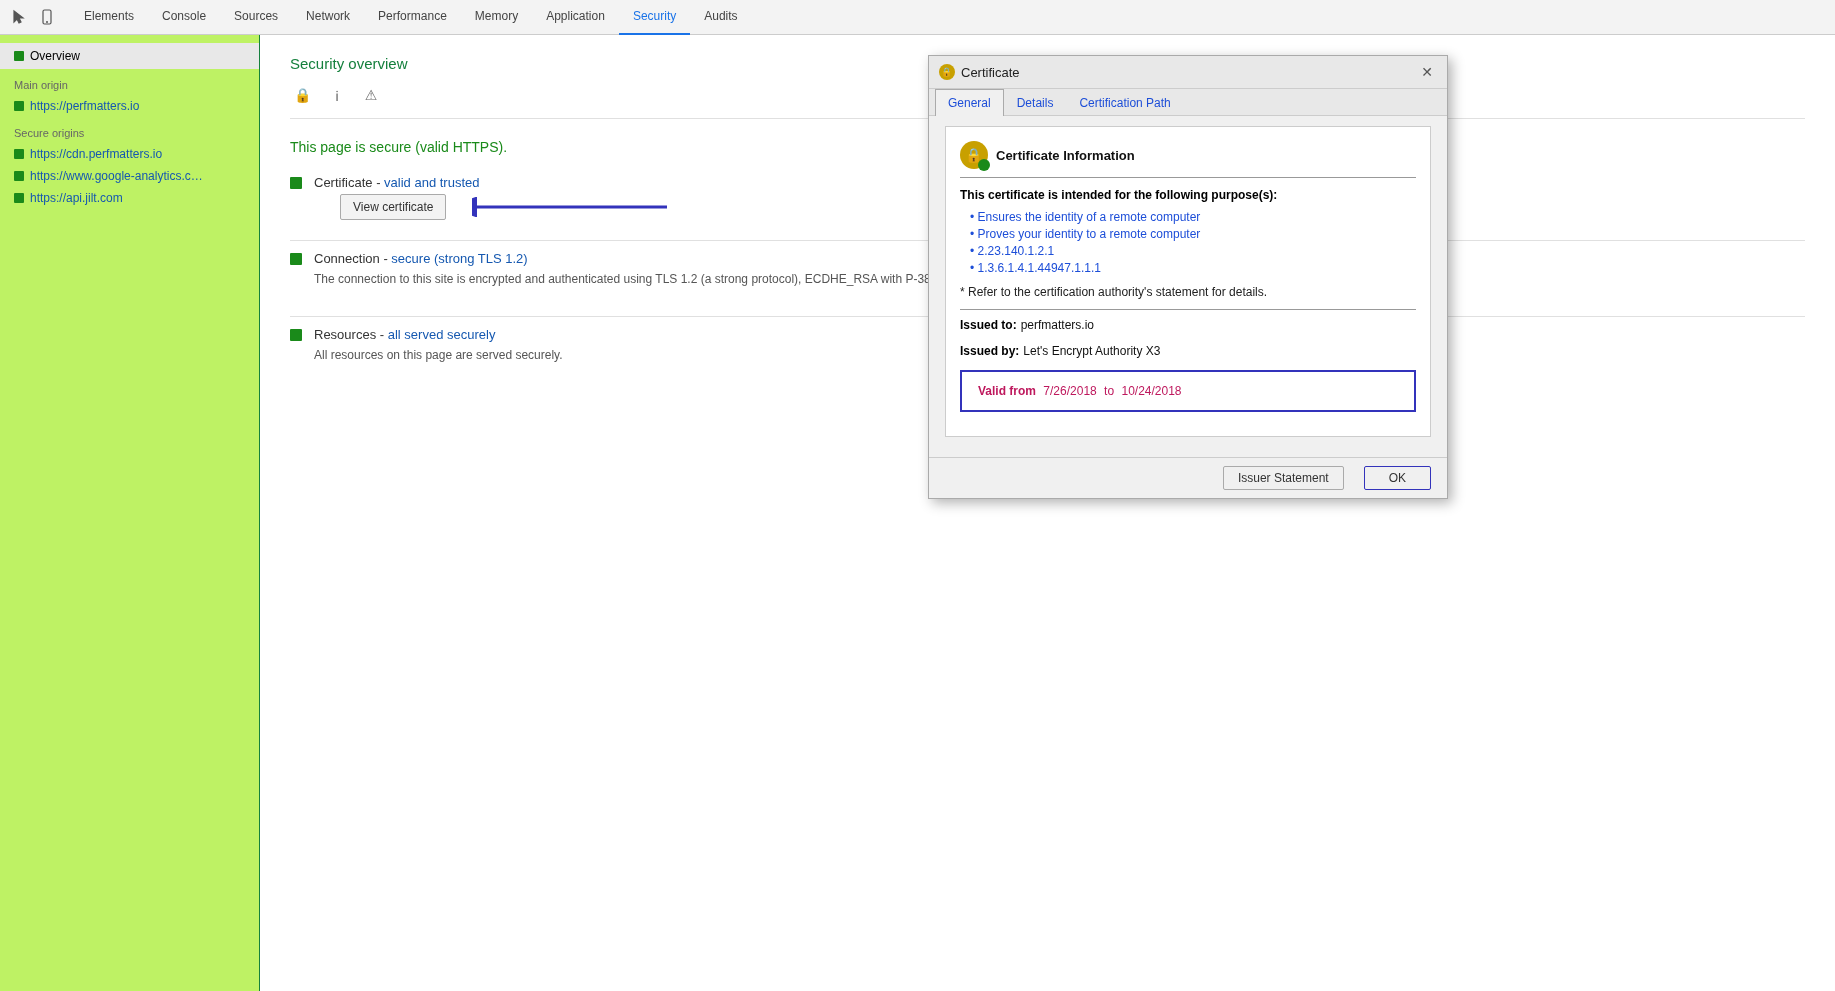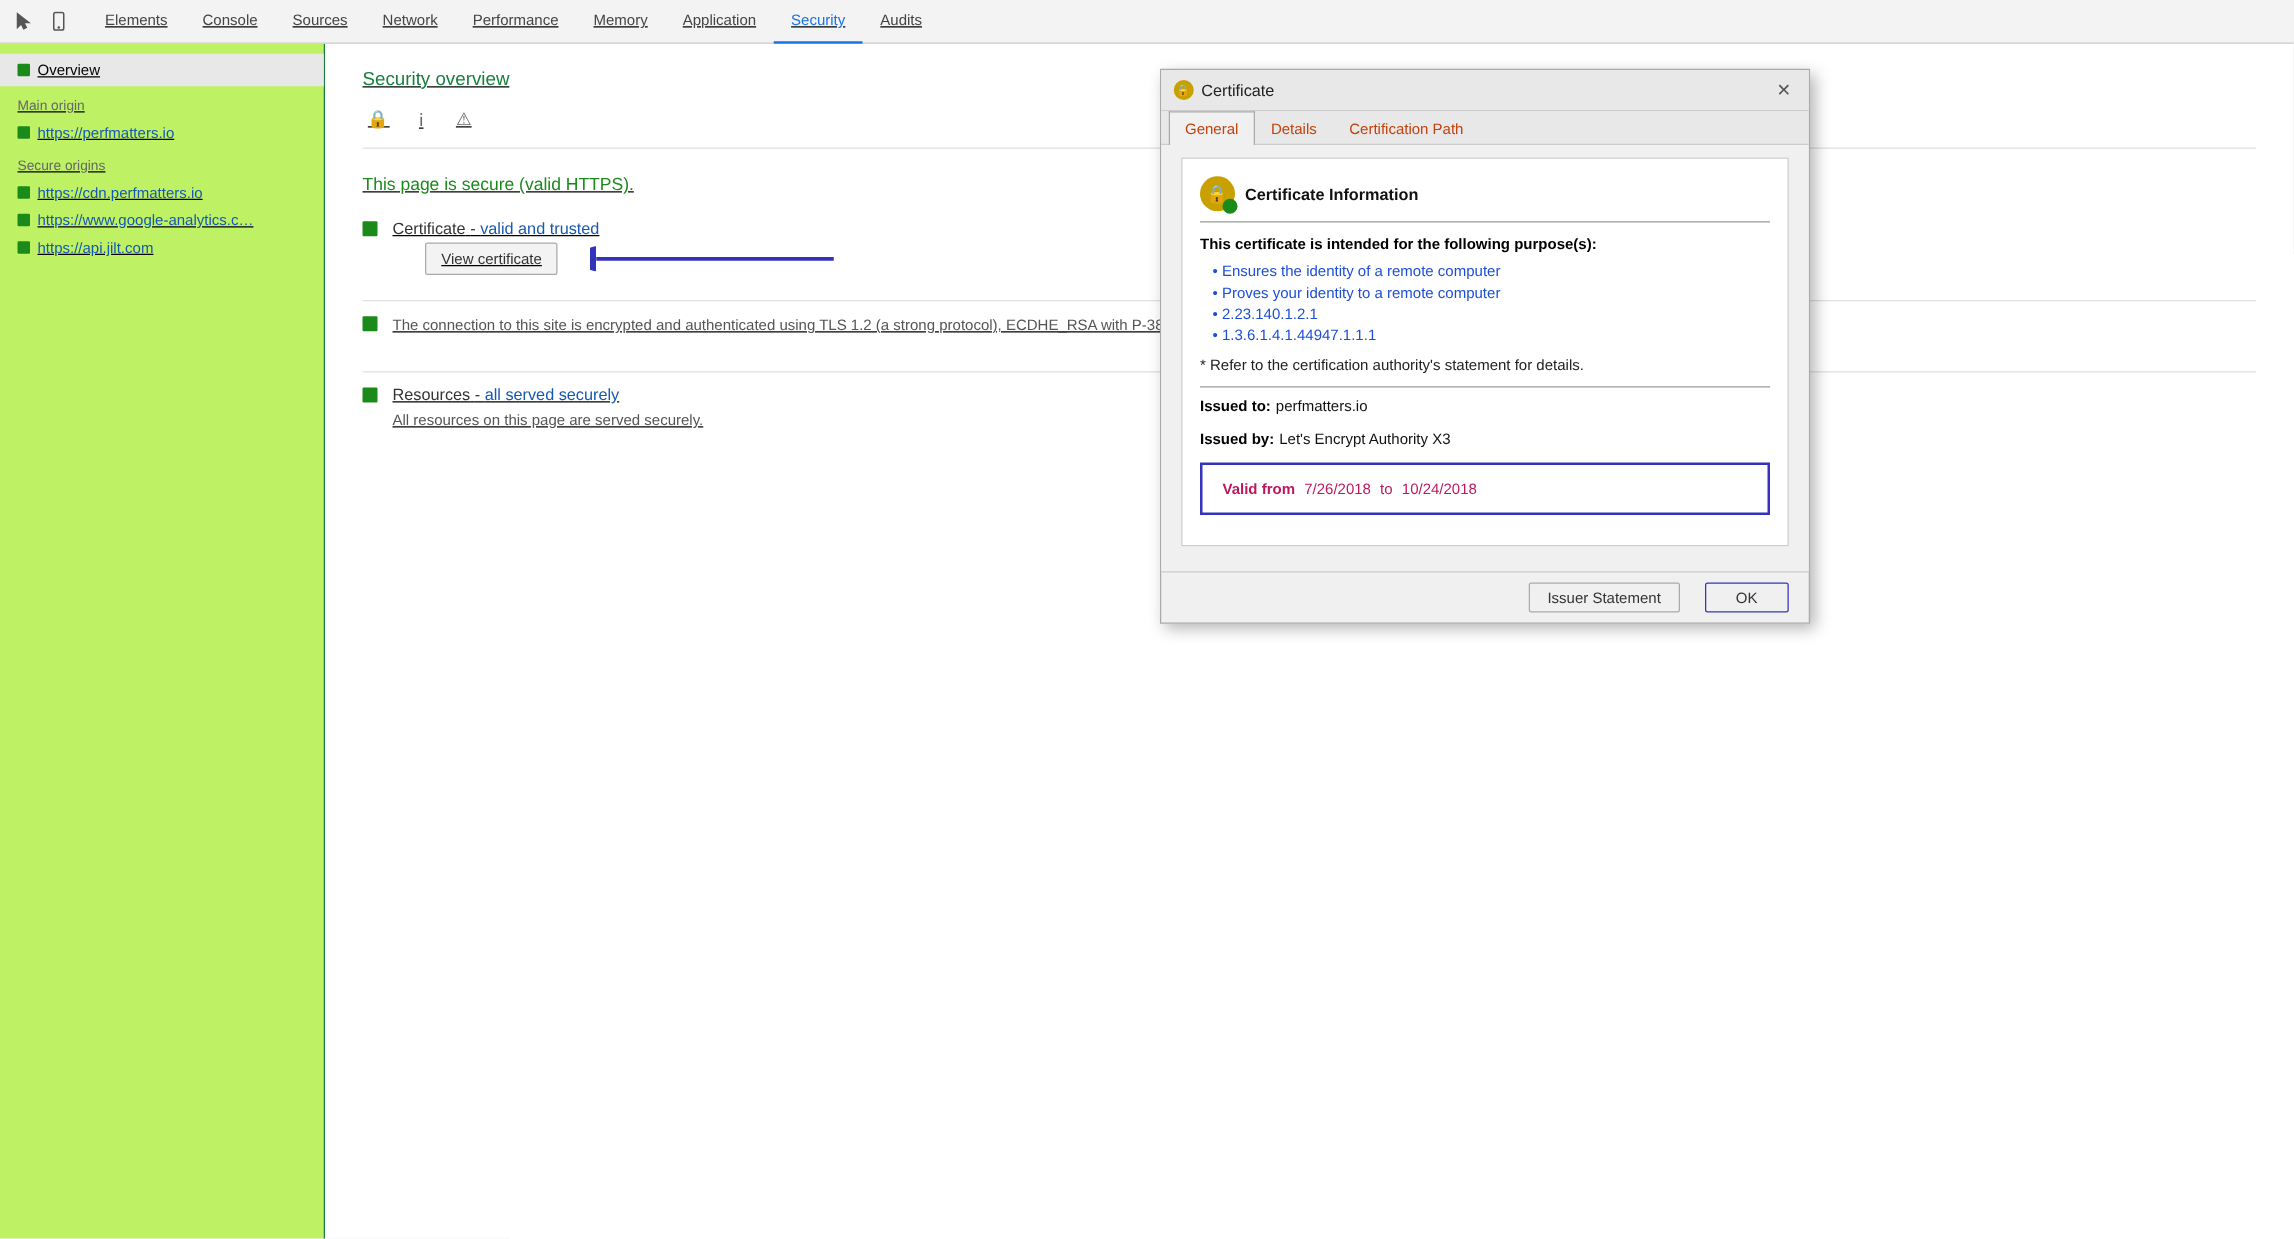--- a/index.html
+++ b/index.html
@@ -13,21 +13,20 @@
       position: relative;
     }
 
     
     .devtools-chrome {
       width: 100%;
       height: 100%;
       background: #f3f3f3;
       display: flex;
       flex-direction: column;
-      text-decoration: underline;
     }
 
     
     .tab-bar {
       display: flex;
       align-items: center;
       background: #f3f3f3;
       border-bottom: 1px solid #ccc;
       padding: 0 8px;
       height: 35px;
@@ -284,21 +283,21 @@
       display: flex;
       background: #e8e8e8;
       border-bottom: 1px solid #ccc;
       padding: 0 6px;
     }
 
     .cert-tab {
       padding: 6px 12px;
       cursor: pointer;
       font-size: 12px;
-      color: #c2410c;
+      color: #1d4ed8;
       border: 1px solid transparent;
       border-bottom: none;
       margin-bottom: -1px;
     }
 
     .cert-tab.active {
       background: #f0f0f0;
       border-color: #aaa;
       border-bottom-color: #f0f0f0;
     }
@@ -556,20 +555,25 @@
             </div>
           </div>
         </div>
       </div>
 
       <hr class="divider">
 
       <div class="security-section">
         <div class="section-dot"></div>
         <div class="section-content">
+          <div class="section-title">
+            <span>Connection</span>
+            <span> - </span>
+            <span class="section-link">secure (strong TLS 1.2)</span>
+          </div>
           <div class="section-desc">The connection to this site is encrypted and authenticated using TLS 1.2 (a strong protocol), ECDHE_RSA with P-384 (a strong key exchange), and AES_256_GCM (a strong cipher).</div>
         </div>
       </div>
 
       <hr class="divider">
 
       <div class="security-section">
         <div class="section-dot"></div>
         <div class="section-content">
           <div class="section-title">

